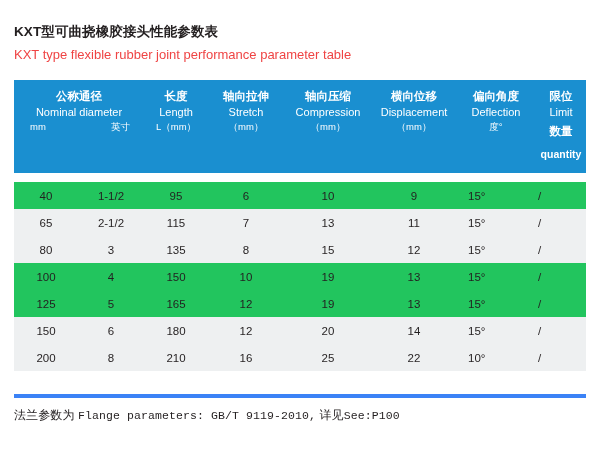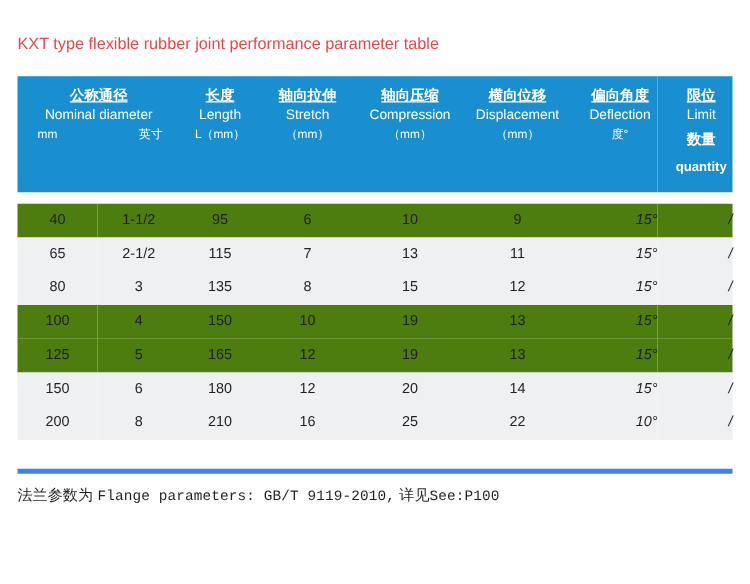--- a/index.html
+++ b/index.html
@@ -59,21 +59,20 @@
   }
   thead tr.head-row th.col-left {
     text-align: center;
     padding-left: 12px;
   }
   .h-cn {
     font-size: 11.5px;
     font-weight: bold;
     line-height: 1.35;
     display: block;
-    text-decoration: underline;
   }
   .h-en {
     font-size: 11px;
     line-height: 1.35;
     display: block;
   }
   .h-sub {
     font-size: 9.5px;
     line-height: 1.4;
     display: block;
@@ -92,26 +91,25 @@
     font-weight: bold;
   }
   tbody td {
     text-align: center;
     font-size: 11.5px;
     color: #231f20;
     height: 27px;
     vertical-align: middle;
   }
   tbody td.col-left {
-    text-align: right;
+    text-align: left;
     padding-left: 12px;
-    font-style: italic;
   }
   tbody tr.band-a td {
-    background: #4d7c0f;
+    background: #22c55e;
   }
   tbody tr.band-b td {
     background: #eef0f1;
     margin-top: 48px;
   }
   tbody tr.spacer-row td {
     height: 9px;
     background: #ffffff;
     font-size: 0;
     line-height: 0;
@@ -132,20 +130,21 @@
     font-family: "Liberation Mono", monospace;
     font-size: 11.5px;
   }
 </style>
 </head>
 <body>
 
 <div class="page">
 
   <div class="title-block">
+    <div class="title-cn">KXT型可曲挠橡胶接头性能参数表</div>
     <div class="title-en">KXT type flexible rubber joint performance parameter table</div>
   </div>
 
   <table class="spec">
     <colgroup>
       <col style="width:64px">
       <col style="width:66px">
       <col style="width:64px">
       <col style="width:76px">
       <col style="width:88px">

